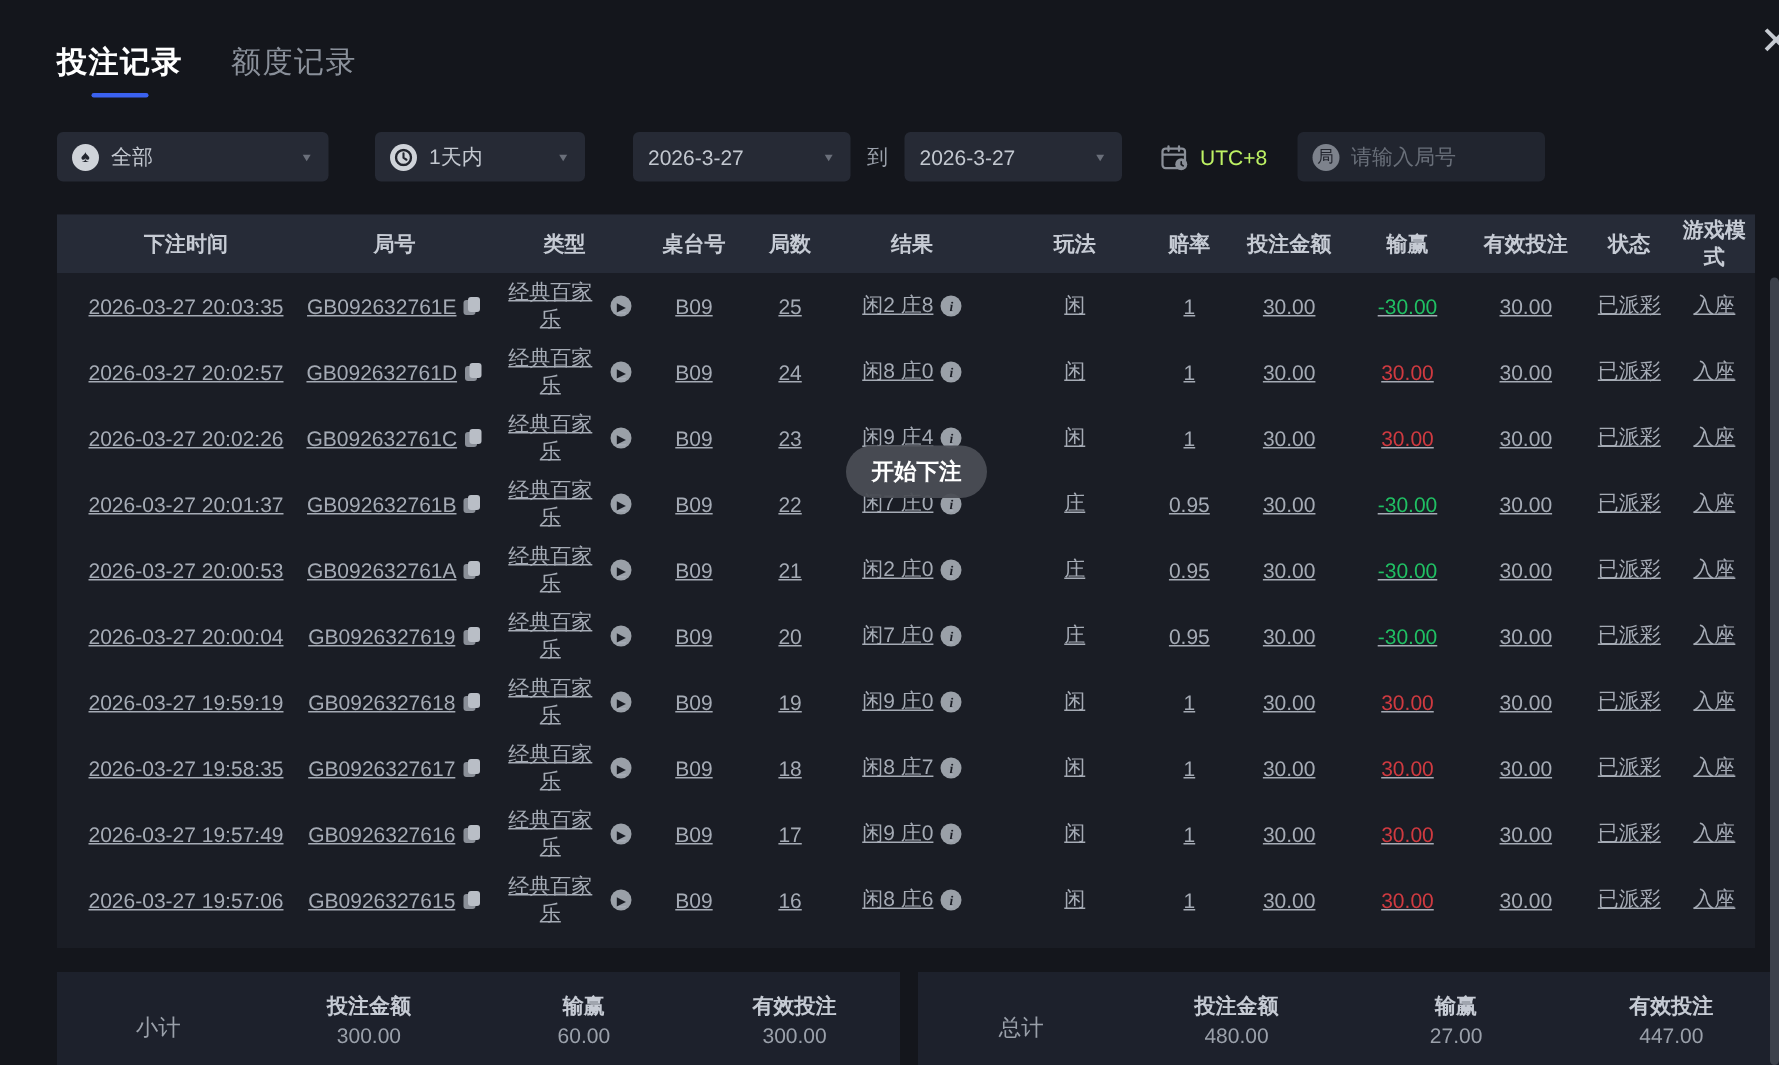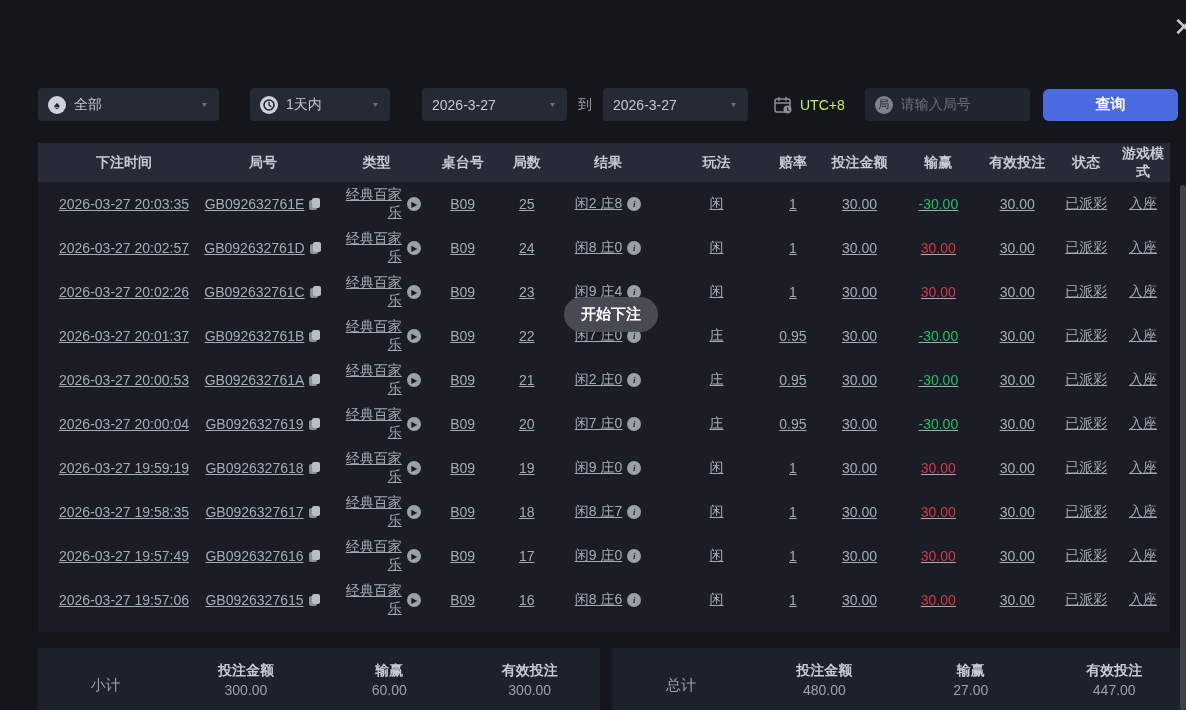--- a/index.html
+++ b/index.html
@@ -26,21 +26,21 @@
   .to-label { margin-left:11px; color:#9aa0aa; font-size:14px; width:14px; }
   .utc { display:flex; align-items:center; margin-left:25px; color:#bef264; font-size:14px; gap:7px; }
   .search-box { width:165px; height:33px; margin-left:20px; background:#21252f; border-radius:4px; display:flex; align-items:center; padding:0 10px; }
   .search-box .ph { color:#696f79; font-size:14px; }
   .query-btn { margin-left:auto; width:135px; height:32px; background:#4a6be0; border:none; border-radius:6px; color:#fff; font-size:15px; font-weight:bold; cursor:pointer; font-family:inherit; }
 
   
   .tablewrap { position:absolute; left:38px; top:143px; width:1132px; height:489px; background:#1a1d25; }
   .thead { display:flex; height:39px; background:#262b37; align-items:center; color:#c6cbd4; font-size:14px; font-weight:bold; }
   .cell { display:flex; align-items:center; justify-content:center; text-align:center; gap:5px; }
-  .c0{width:142px;margin-left:16px;} .c1{width:140px;text-align:center;} .c2{width:90px;text-align:right;} .c3{width:85px;} .c4{width:45px;}
+  .c0{width:142px;margin-left:16px;} .c1{width:140px;text-align:center;} .c2{width:90px;} .c3{width:85px;} .c4{width:45px;}
   .c5{width:120px;} .c6{width:100px;} .c7{width:55px;} .c8{width:80px;} .c9{width:80px;}
   .c10{width:80px;} .c11{width:60px;} .c12{width:55px;}
   .trow { display:flex; height:44px; align-items:center; color:#a5abb5; font-size:14px;text-decoration:underline; }
   .green { color:#20bf63; }
   .red { color:#d03a40; }
   .mini-ic { width:14px; height:14px; border-radius:50%; background:#9aa0a8; color:#1a1d25; display:inline-flex; align-items:center; justify-content:center; font-size:9px; flex:0 0 auto; }
   .mini-ic.play { font-size:8px; padding-left:1px; }
   .mini-ic.info { font-style:italic; font-family:"Liberation Serif",serif; font-weight:bold; }
   .copy-ic { position:relative; width:12px; height:13px; flex:0 0 auto; display:inline-block; }
   .copy-ic::before { content:""; position:absolute; left:0; top:2px; width:8px; height:10px; border-radius:2px; background:#8a8f98; }
@@ -60,20 +60,30 @@
 
   .scrollbar { position:absolute; right:0; top:185px; width:6px; height:525px; background:#3c414b; border-radius:3px; }
 
   svg.glyph { display:block; }
 </style>
 </head>
 <body>
 
 <div class="page">
 
+  <div class="tabs">
+    <div class="tab active">
+      <span class="lbl">投注记录</span>
+      <div class="underline"></div>
+    </div>
+    <div class="tab">
+      <span class="lbl">额度记录</span>
+      <div class="underline"></div>
+    </div>
+  </div>
   <div class="close-btn">✕</div>
 
   <div class="filters">
     <div class="dd dd1">
       <span class="circle-ic">♠</span>
       <span>全部</span>
       <span class="arrow">▼</span>
     </div>
     <div class="dd dd2">
       <span class="circle-ic">
@@ -103,21 +113,20 @@
             <circle cx="14.5" cy="14.5" r="4" fill="#8a8f98"></circle>
             <path d="M14.5 12.8v1.9l1.3.9" fill="none" stroke="#14161c" stroke-width="1.1" stroke-linecap="round"></path>
           </svg>
       </span>
       <span>UTC+8</span>
     </div>
     <div class="search-box">
       <span class="circle-ic" style="background:#7d828c;">局</span>
       <span class="ph">请输入局号</span>
     </div>
-    <button class="query-btn">查询</button>
   </div>
 
   <div class="tablewrap">
     <div class="thead">
       <div class="cell c0">下注时间</div>
       <div class="cell c1">局号</div>
       <div class="cell c2">类型</div>
       <div class="cell c3">桌台号</div>
       <div class="cell c4">局数</div>
       <div class="cell c5">结果</div>

